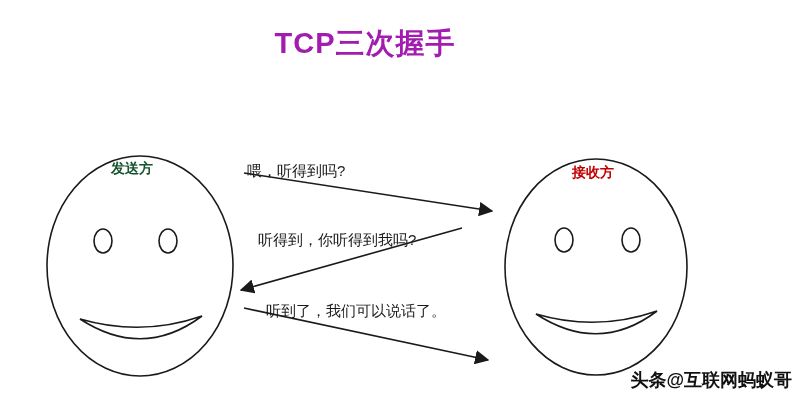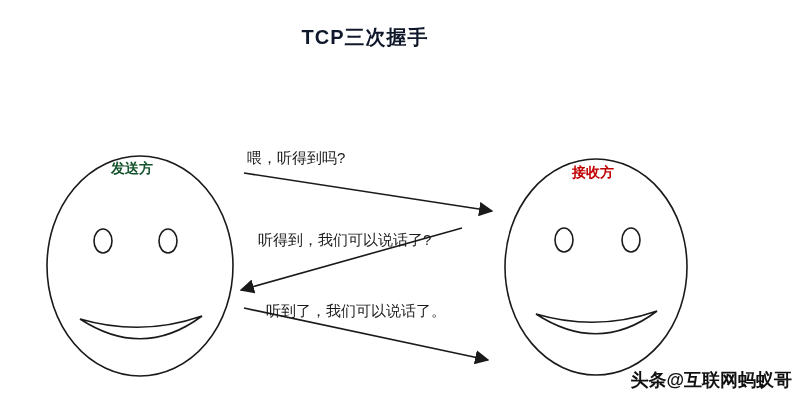--- a/index.html
+++ b/index.html
@@ -19,40 +19,40 @@
     position: absolute;
     top: 0;
     left: 0;
   }
   .title {
     position: absolute;
     top: 24px;
     left: 0;
     width: 730px;
     text-align: center;
-    font-size: 20px;
+    font-size: 29px;
     font-weight: 600;
-    color: #0f172a;
+    color: #a21caf;
     letter-spacing: 1px;
   }
   .face-label {
     position: absolute;
     font-size: 14px;
     font-weight: 700;
     white-space: nowrap;
   }
   .face-label.sender { left: 111px; top: 160px; }
   .face-label.receiver { left: 572px; top: 164px; }
   .msg {
     position: absolute;
     font-size: 15px;
     color: #1a1a1a;
     white-space: nowrap;
   }
-  .msg.m1 { left: 247px; top: 149px; }
+  .msg.m1 { left: 247px; top: 162px; }
   .msg.m2 { left: 258px; top: 231px; }
   .msg.m3 { left: 266px; top: 302px; }
   .watermark {
     position: absolute;
     right: 8px;
     bottom: 8px;
     font-size: 18px;
     font-weight: 700;
     color: #111111;
     white-space: nowrap;
@@ -85,18 +85,18 @@
     <line x1="244" y1="173" x2="492" y2="211" stroke="#1a1a1a" stroke-width="1.6" marker-end="url(#arrowhead)"></line>
     <line x1="462" y1="228" x2="241" y2="290" stroke="#1a1a1a" stroke-width="1.6" marker-end="url(#arrowhead)"></line>
     <line x1="244" y1="308" x2="488" y2="360" stroke="#1a1a1a" stroke-width="1.6" marker-end="url(#arrowhead)"></line>
   </svg>
 
   <div class="face-label sender" style="color: #14532d; font-family: Liberation Mono, monospace;">发送方</div>
 
   <div class="face-label receiver" style="color: rgb(192, 0, 0); text-align: right;">接收方</div>
 
   <div class="msg m1">喂，听得到吗?</div>
-  <div class="msg m2">听得到，我们可以说话了?</div>
+  <div class="msg m2">听得到，你听得到我吗?</div>
   <div class="msg m3">听到了，我们可以说话了。</div>
 
   <div class="watermark">头条@互联网蚂蚁哥</div>
 
 </div>
 
 </body></html>

